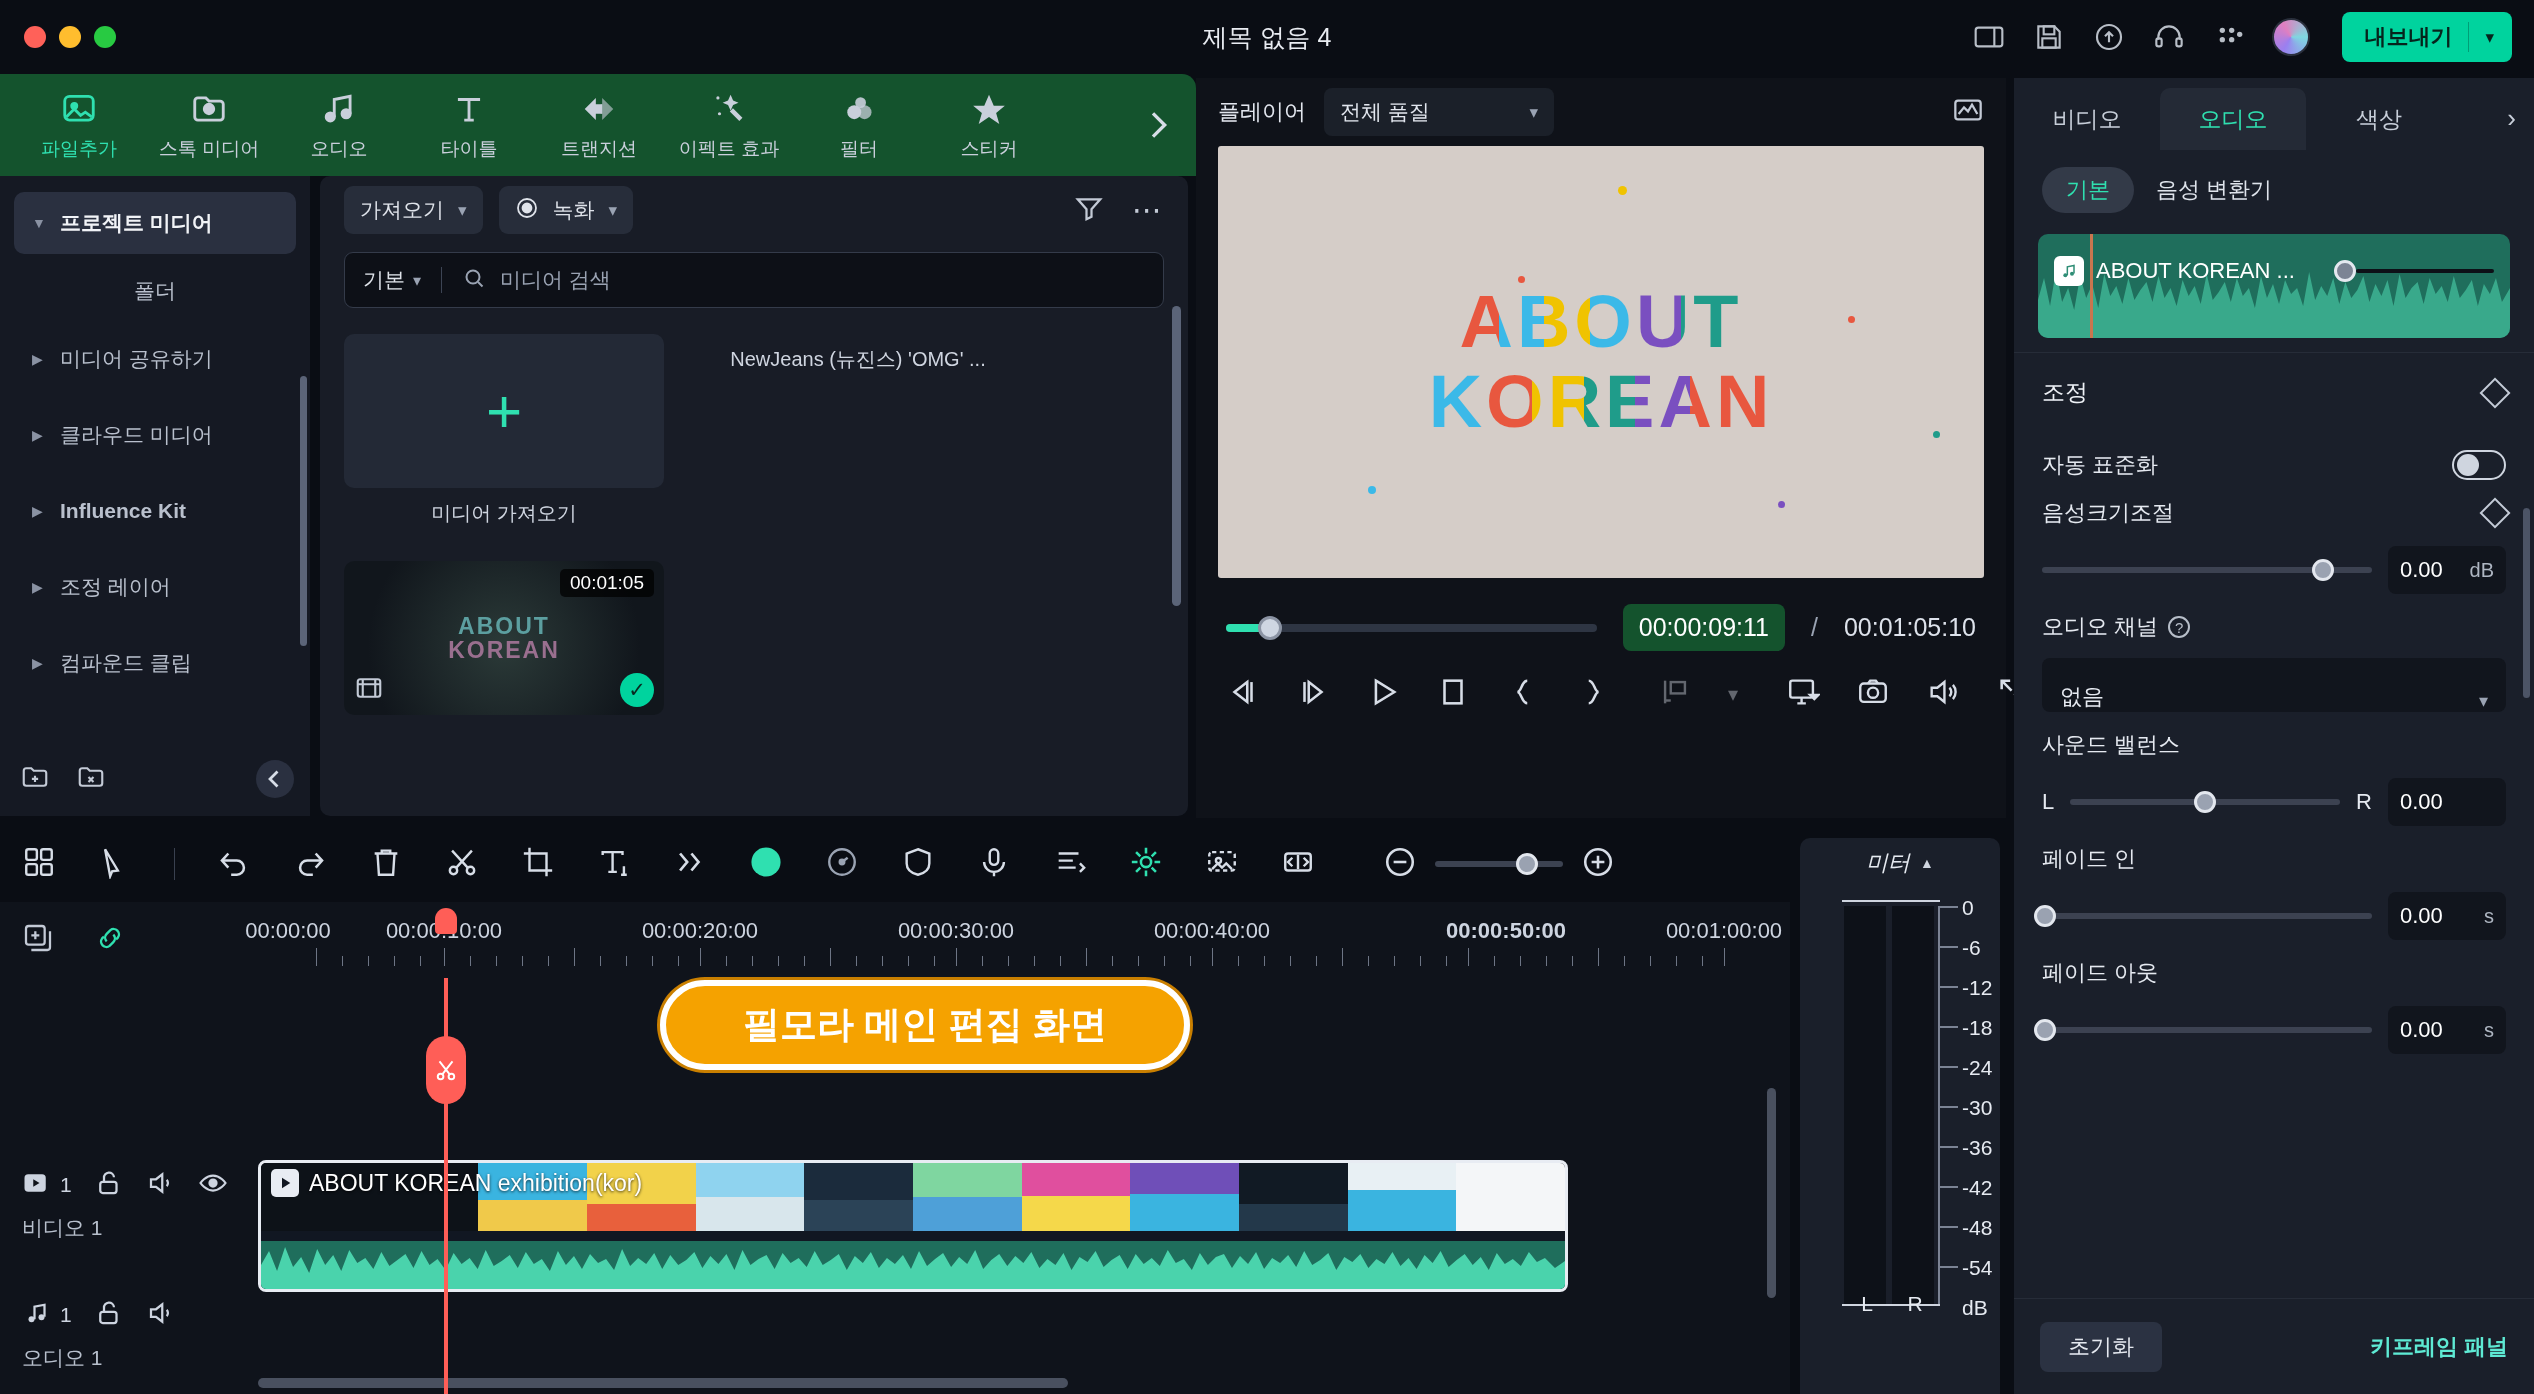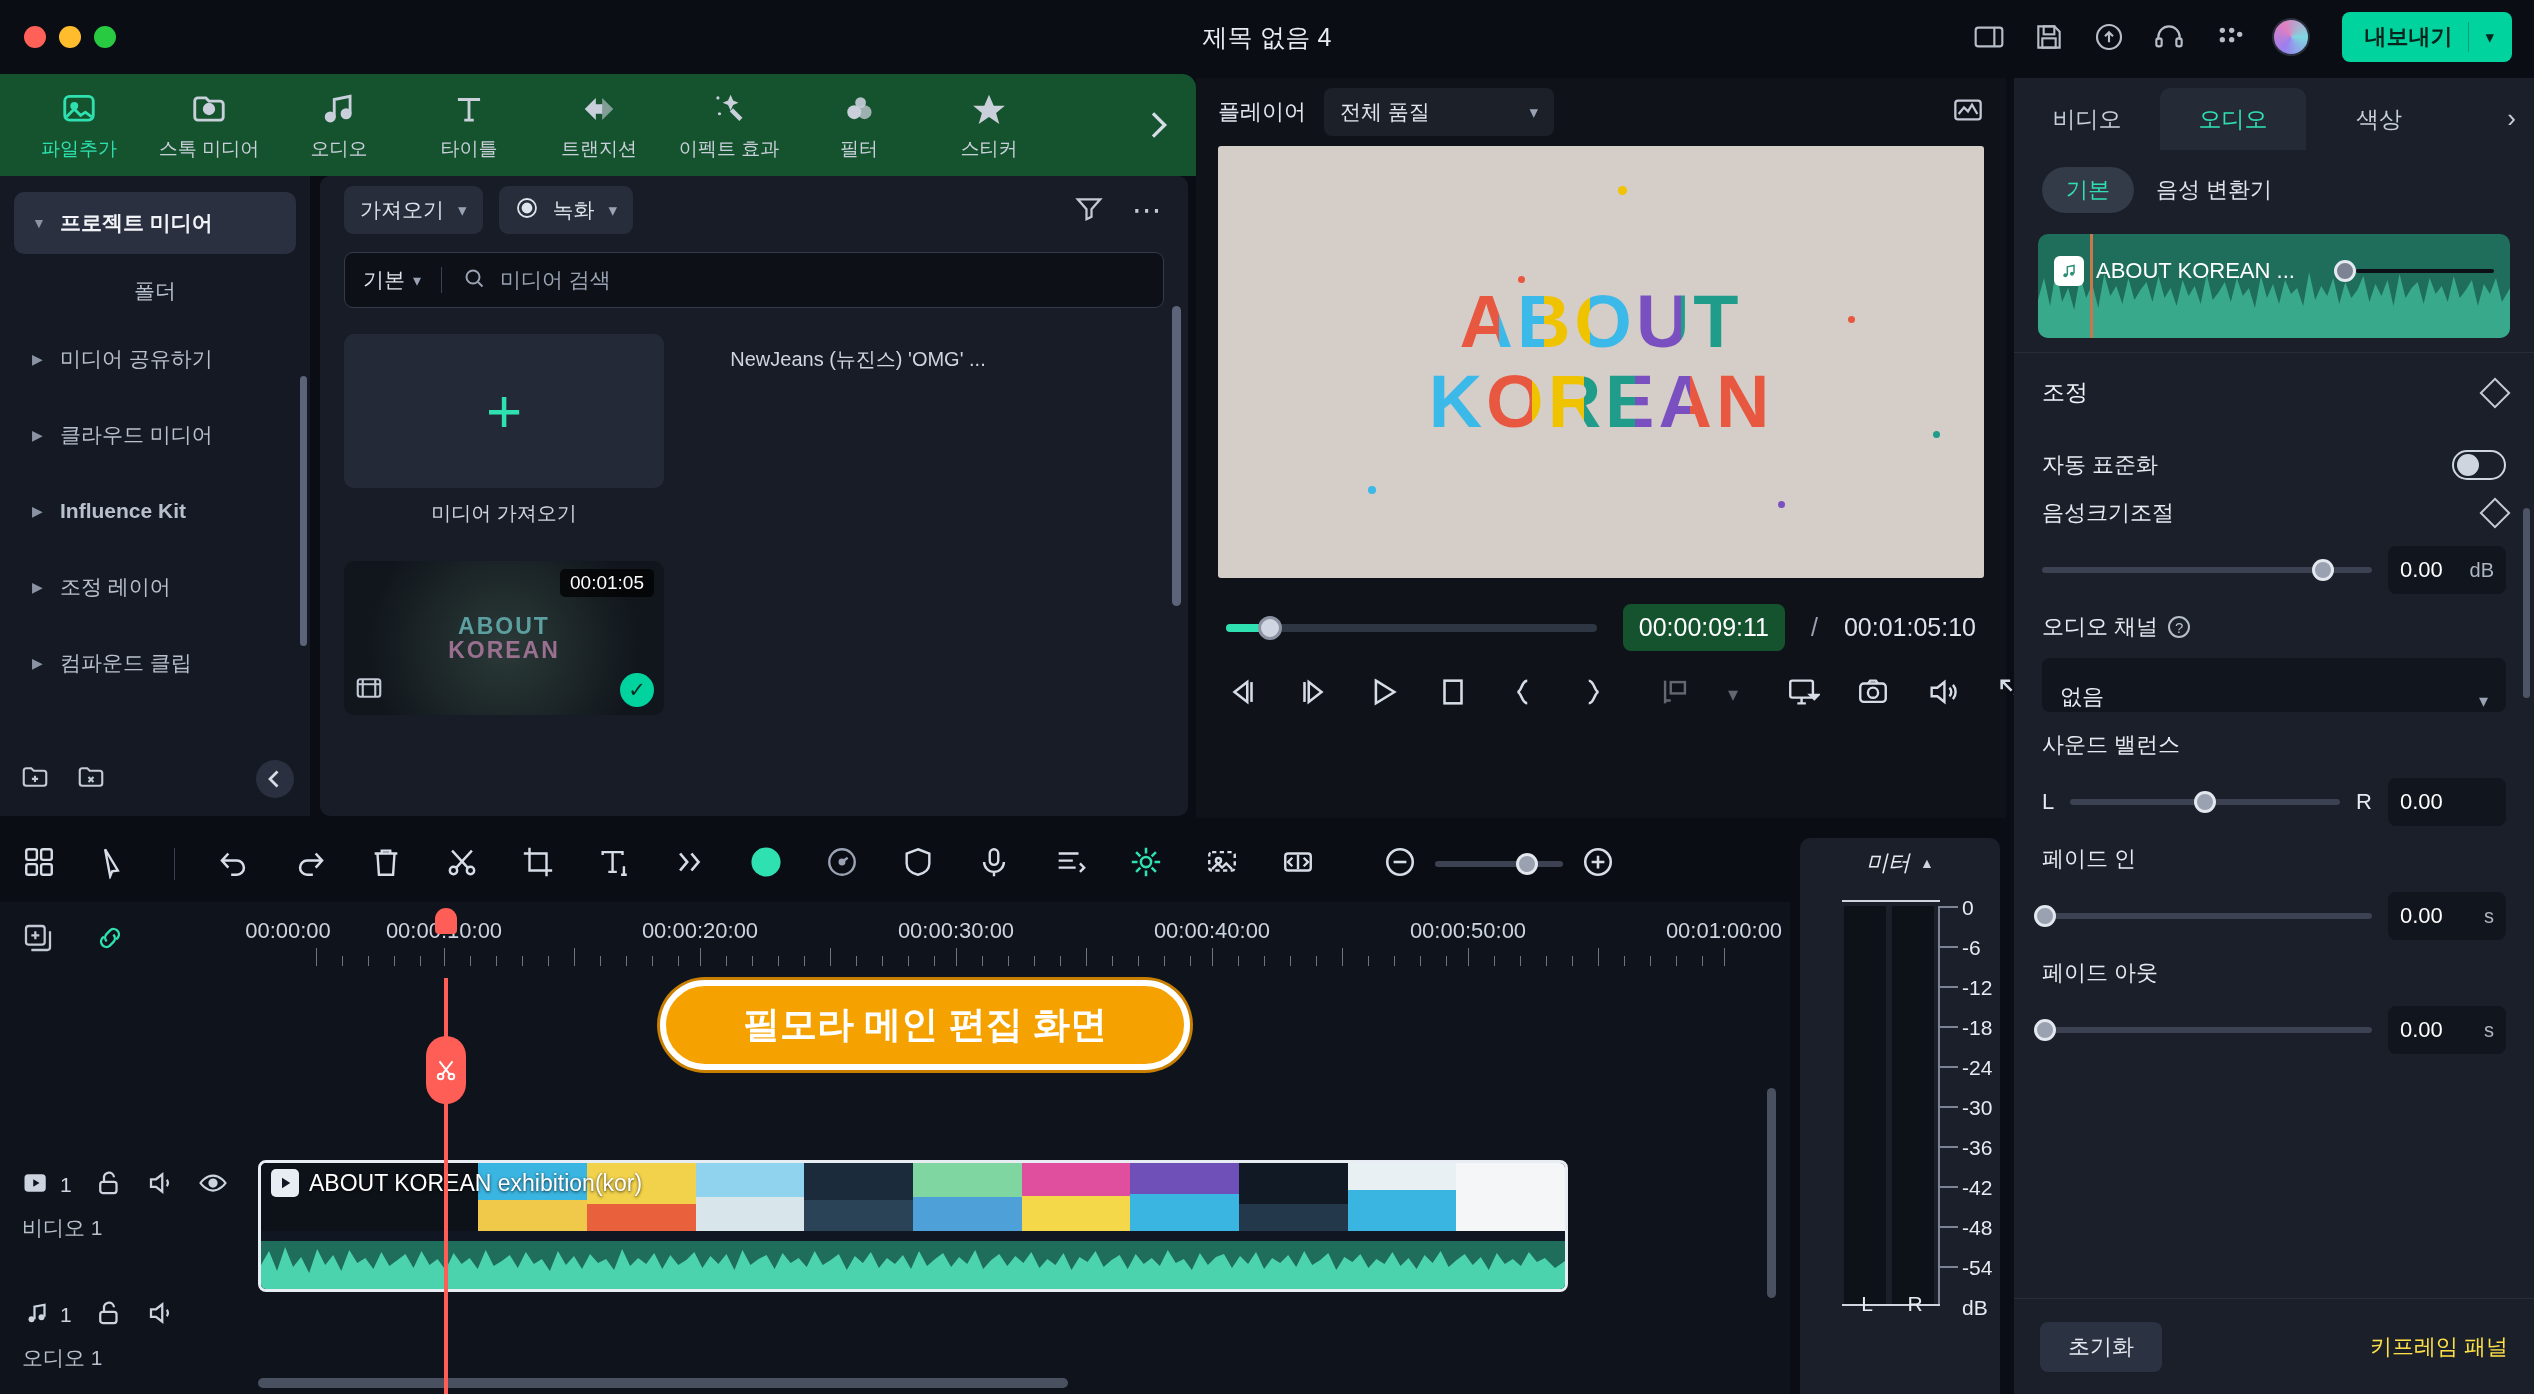--- a/index.html
+++ b/index.html
@@ -256,21 +256,21 @@
     padding: 0 18px; font-size: 22px; color: #e5e9f0;
   }
   .lr { font-size: 22px; color: #e5e9f0; }
   .rp-foot {
     position: absolute; bottom: 0; left: 0; width: 520px; height: 96px;
     display: flex; align-items: center; justify-content: space-between; padding: 0 26px;
     border-top: 1px solid #262c38;
   }
   .btn-reset { height: 50px; padding: 0 28px; border-radius: 8px; background: #2b3242;
                display: flex; align-items: center; font-size: 22px; color: #e5e9f0; }
-  .btn-kf { font-size: 22px; color: #fde047; }
+  .btn-kf { font-size: 22px; color: #5eead4; font-weight: bold; }
   .rp-scroll { position: absolute; right: 4px; top: 430px; width: 7px; height: 190px;
                background: #4c5466; border-radius: 4px; }
 
   
   .edittoolbar {
     position: absolute; top: 826px; left: 0; width: 1790px; height: 76px;
     display: flex; align-items: center; padding-left: 22px; gap: 42px;
   }
   .edittoolbar svg { width: 34px; height: 34px; }
   .et-sep { width: 1px; height: 32px; background: #39404f; }
@@ -949,21 +949,21 @@
             <path d="M14.5 9.5a4 4 0 010 5.6l-2.8 2.8a4 4 0 01-5.6-5.6l1.4-1.4"></path>
           </svg></span>
     </div>
 
     <div class="ruler">
       <span class="rlab" style="left:30px;">00:00:00</span>
       <span class="rlab" style="left:186px;">00:00:10:00</span>
       <span class="rlab" style="left:442px;">00:00:20:00</span>
       <span class="rlab" style="left:698px;">00:00:30:00</span>
       <span class="rlab" style="left:954px;">00:00:40:00</span>
-      <span class="rlab" style="left:1210px;">00:00:50:00</span>
+      <span class="rlab" style="left:1248px;font-weight:bold;">00:00:50:00</span>
       <span class="rlab" style="left:1466px;">00:01:00:00</span>
       <span class="rtick" style="left:58px;height:18px;"></span>
       <span class="rtick" style="left:84px;height:10px;"></span>
       <span class="rtick" style="left:110px;height:10px;"></span>
       <span class="rtick" style="left:136px;height:10px;"></span>
       <span class="rtick" style="left:162px;height:10px;"></span>
       <span class="rtick" style="left:186px;height:18px;"></span>
       <span class="rtick" style="left:212px;height:10px;"></span>
       <span class="rtick" style="left:238px;height:10px;"></span>
       <span class="rtick" style="left:264px;height:10px;"></span>

